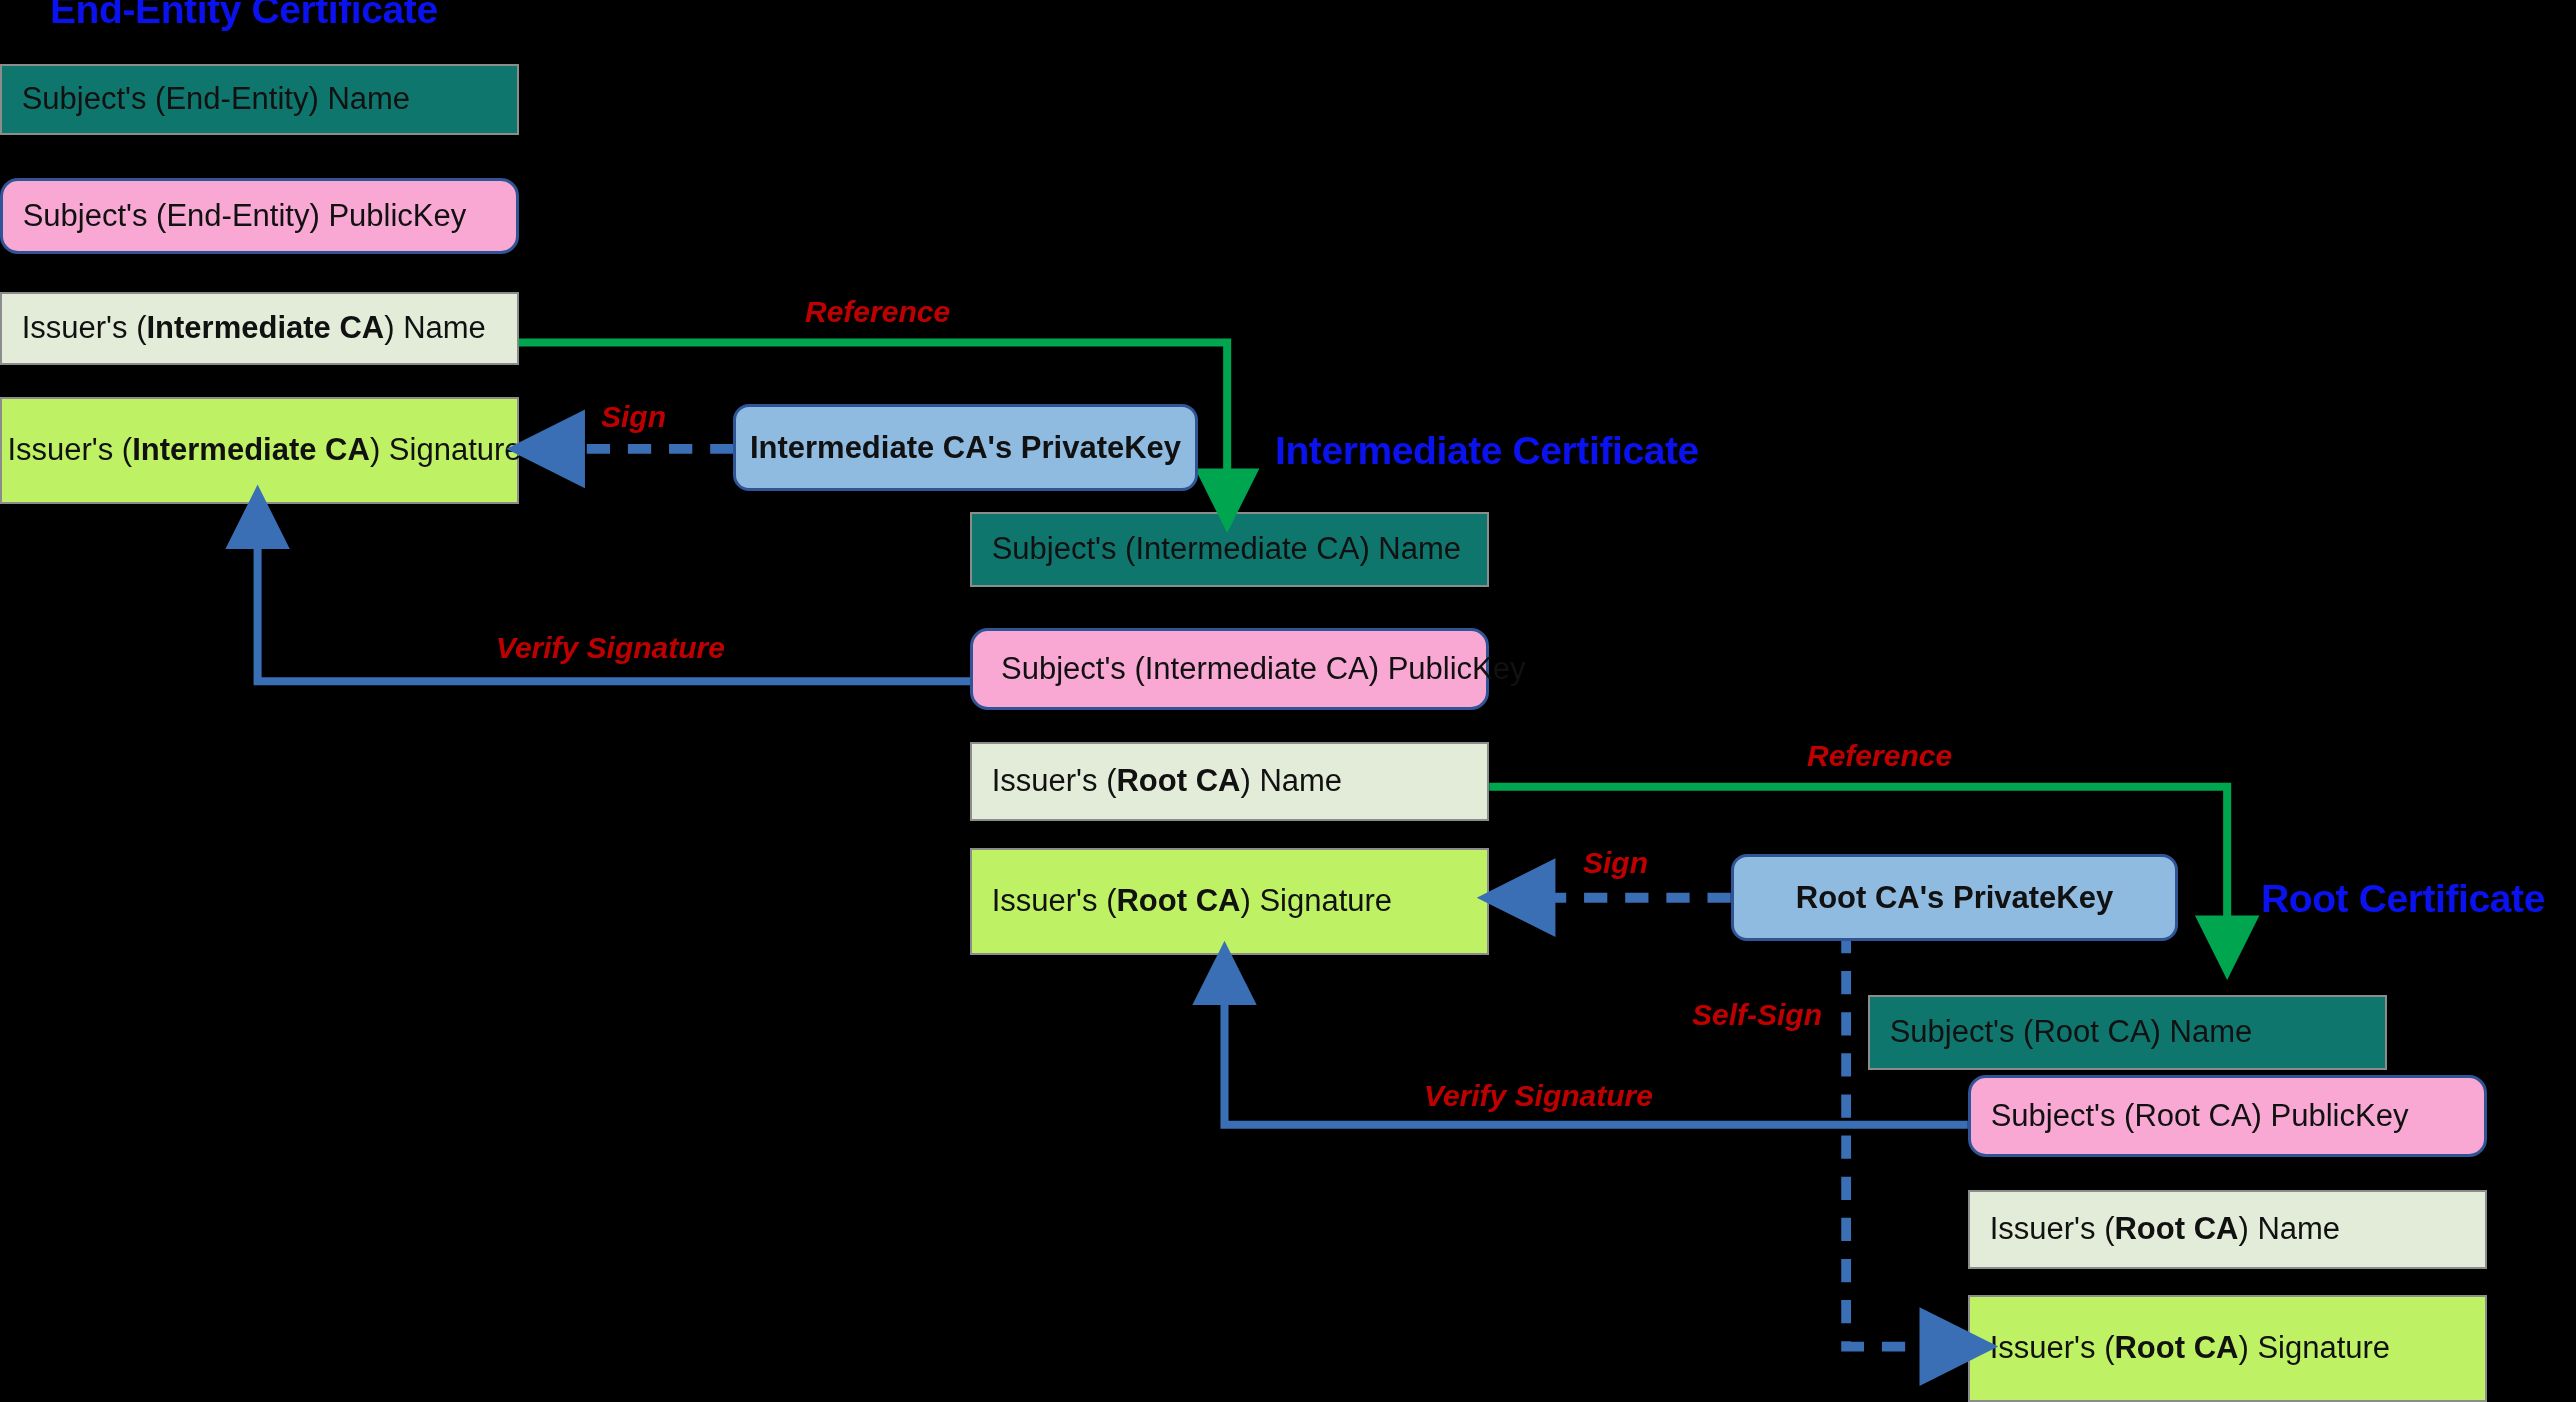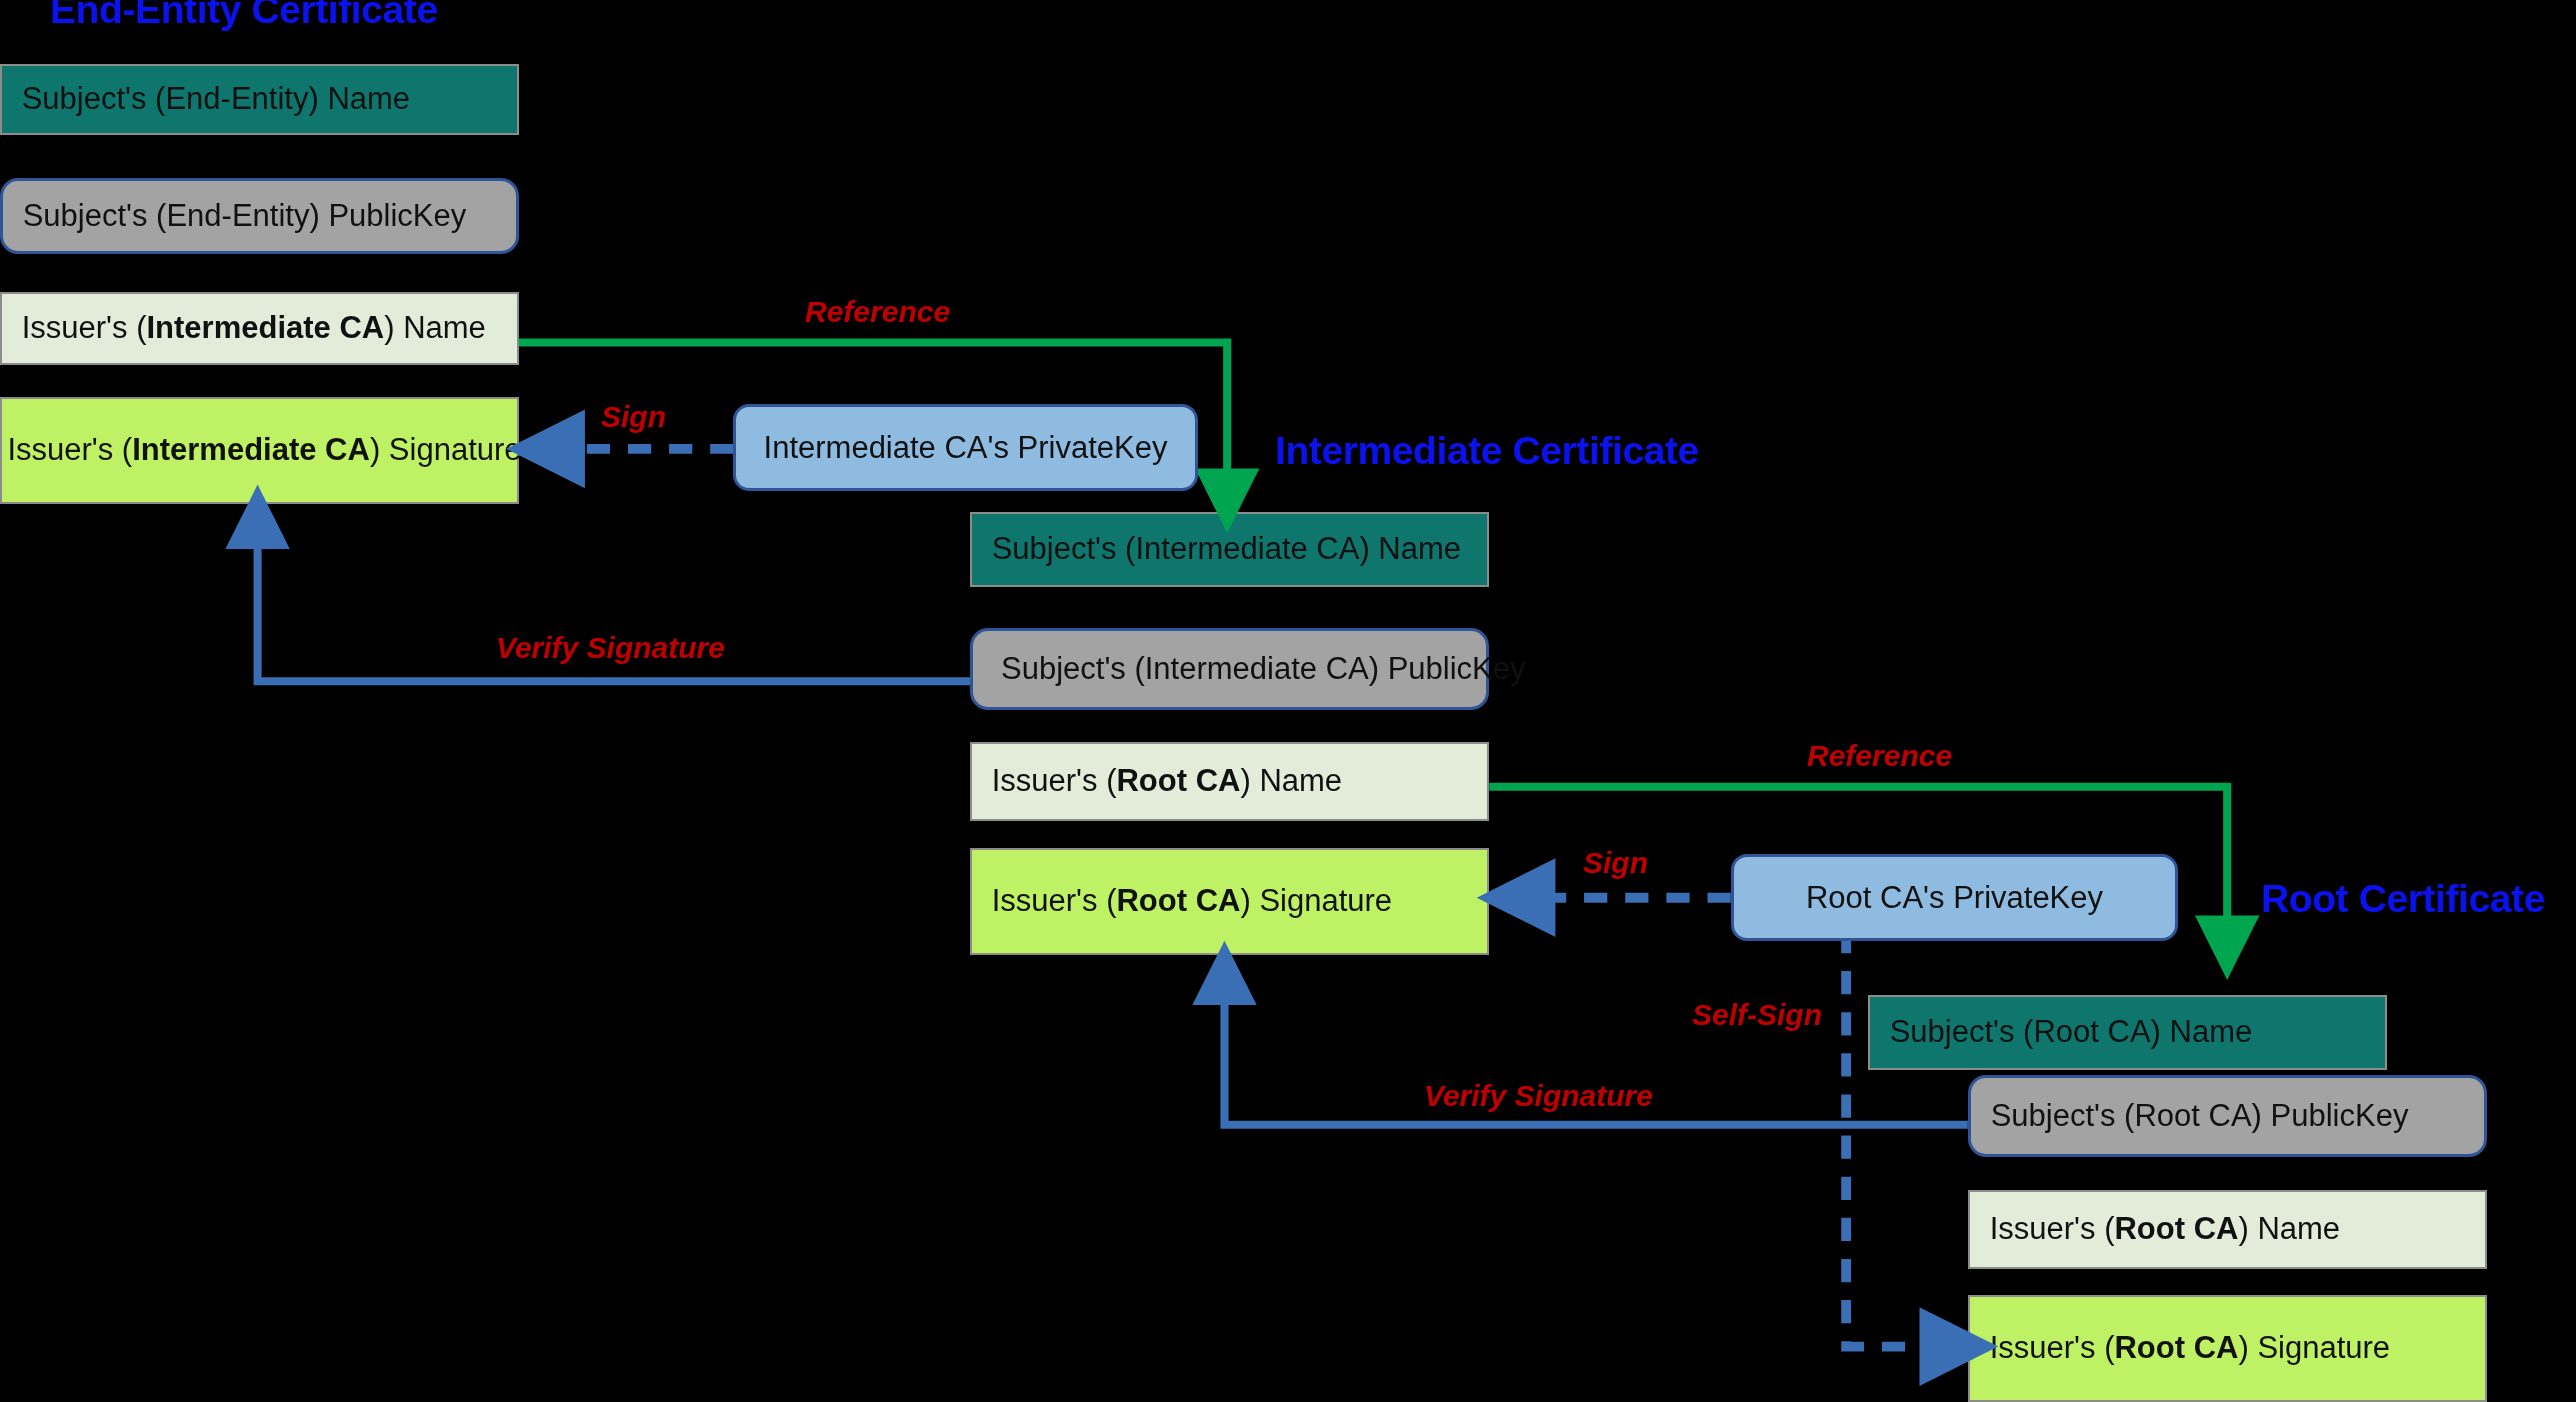--- a/index.html
+++ b/index.html
@@ -15,32 +15,32 @@
     position:absolute;left:0;box-sizing:border-box;
     display:flex;align-items:center;
     color:#111111;font-size:31px;line-height:1.1;
     white-space:nowrap;
   }
   .row .txt{padding-left:19.7px;}
   .row b{font-weight:bold;}
 
   .row-name{background:#0f766e;border:2.7px solid #8c8c8c;}
   .row-key{
-    background:#a3a3a3;border:3.6px solid #2f5597;border-radius:18px;
+    background:#f9a8d4;border:3.6px solid #2f5597;border-radius:18px;
     z-index:3;
   }
   .row-issuer{background:#e3ecd9;border:2.7px solid #8c8c8c;}
   .row-sig{background:#bef264;border:2.7px solid #8c8c8c;}
 
   
   .pkey{
     position:absolute;box-sizing:border-box;
     background:#8fbbe0;border:3.6px solid #2f5597;border-radius:16px;
     display:flex;align-items:center;justify-content:center;
-    color:#111111;font-size:31px;white-space:nowrap;z-index:4;
+    color:#111111;font-size:31px;white-space:nowrap;z-index:4;font-weight:bold;
   }
 
   
   .title{
     position:absolute;color:#0b12f0;font-size:39px;font-weight:bold;
     white-space:nowrap;letter-spacing:-0.4px;
   }
 
   
   .elabel{

